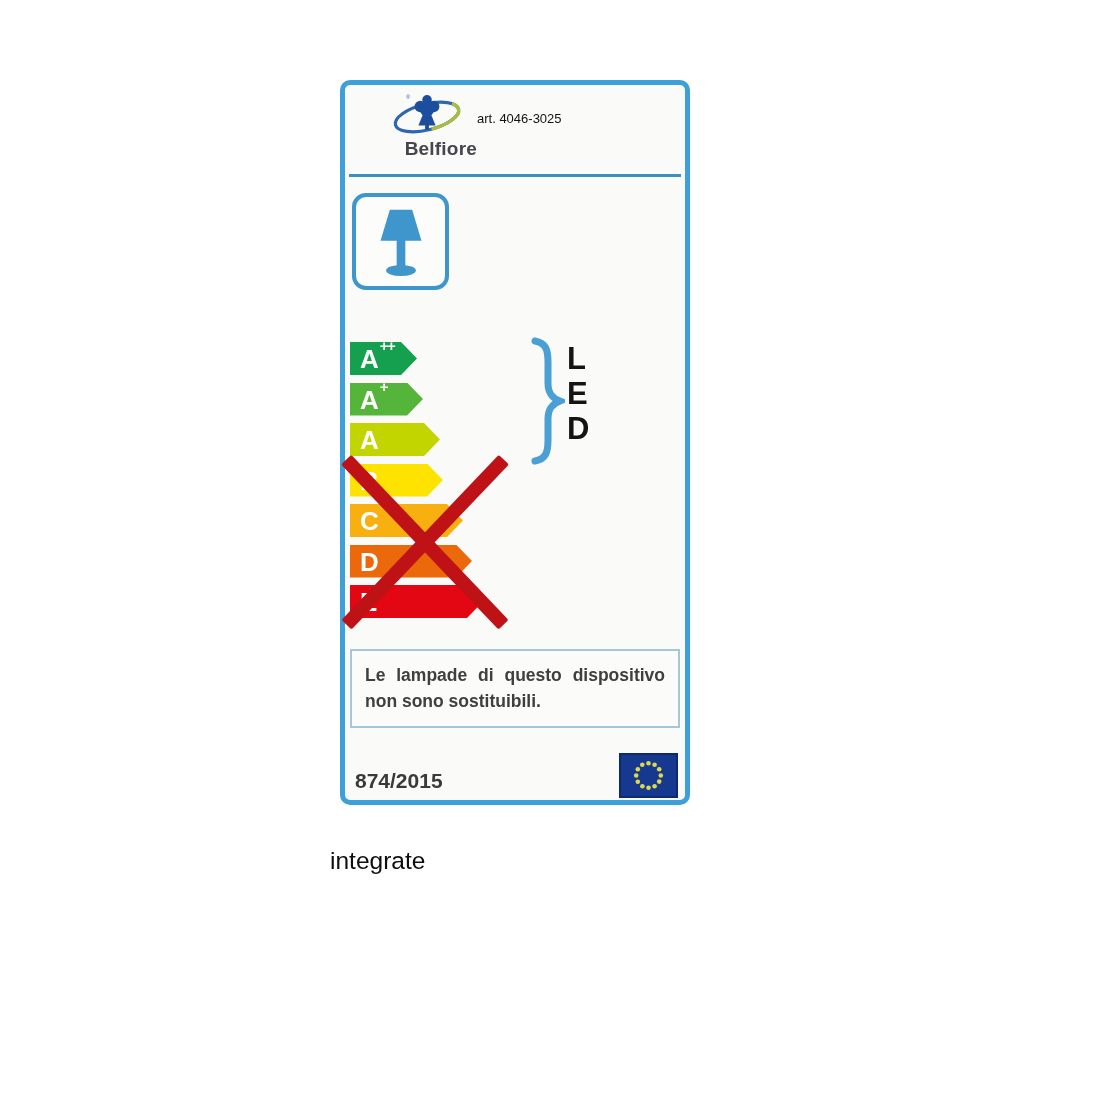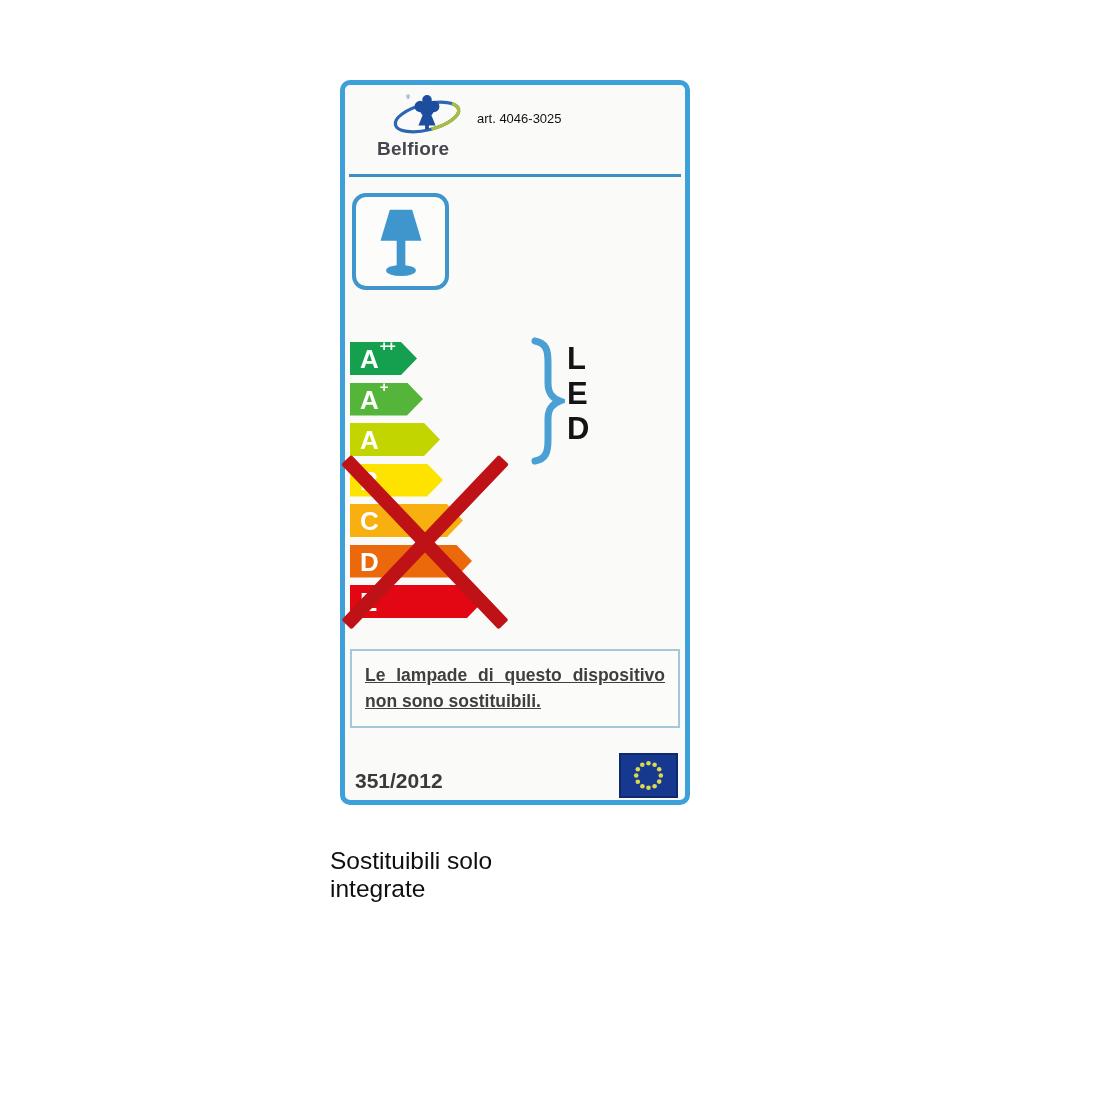--- a/index.html
+++ b/index.html
@@ -5,21 +5,21 @@
   html,body{margin:0;padding:0;background:#ffffff;}
   .stage{position:relative;width:1100px;height:1100px;background:#ffffff;overflow:hidden;
          font-family:"Liberation Sans", sans-serif;}
 
   
   .label-card{position:absolute;left:340px;top:80px;width:340px;height:715px;
               background:#FAFAF9;border:5px solid #3DA0D8;border-radius:10px;}
 
   
   .header{position:absolute;left:0;top:0;width:100%;height:89px;}
-  .logo{position:absolute;left:32px;top:4px;width:100px;text-align:left;}
+  .logo{position:absolute;left:32px;top:4px;width:100px;text-align:right;}
   .logo svg{display:block;margin:0 auto;}
   .brand{font-size:19px;font-weight:bold;color:#45454E;margin-top:-7px;letter-spacing:.2px;}
   .art{position:absolute;left:132px;top:26px;font-size:13px;color:#121212;}
 
   .divider{position:absolute;left:4px;right:4px;top:89px;height:2.5px;background:#3C8FC4;}
 
   
   .lamp-box{position:absolute;left:7px;top:108px;width:89px;height:89px;
             border:4px solid #3E96CC;border-radius:14px;background:#FCFCFB;
             display:flex;align-items:center;justify-content:center;}
@@ -42,21 +42,21 @@
   
   .cross{position:absolute;left:1px;top:374px;width:157px;height:165px;pointer-events:none;}
   .cross-bar{position:absolute;left:50%;top:50%;width:228px;height:13.5px;background:#BF1217;
              border-radius:2px;}
   .cross-bar.b1{transform:translate(-50%,-50%) rotate(46.4deg);}
   .cross-bar.b2{transform:translate(-50%,-50%) rotate(-46.4deg);}
 
   
   .note-box{position:absolute;left:5px;top:564px;width:330px;box-sizing:border-box;
             border:2px solid #A6C6DA;padding:11px 13px 12px 13px;background:#FBFBFA;}
-  .note-text{font-size:17.5px;font-weight:600;color:#3F3F3F;line-height:26px;text-align:justify;text-decoration:underline;}
+  .note-text{font-size:17.5px;font-weight:600;color:#3F3F3F;line-height:26px;text-align:justify;}
 
   
   .regulation{position:absolute;left:10px;top:684px;font-size:21px;font-weight:bold;color:#3A3A3A;}
   .eu-flag{position:absolute;left:274px;top:668px;}
 
   
   .footer-note{position:absolute;left:330px;top:847px;font-size:24.5px;line-height:28px;
                color:#0E0E0E;}
 </style>
 </head>
@@ -135,21 +135,21 @@
 
     <div class="cross">
       <div class="cross-bar b1" style="background: rgb(191, 18, 23);"></div>
       <div class="cross-bar b2" style="background: rgb(191, 18, 23);"></div>
     </div>
 
     <div class="note-box">
       <div class="note-text">Le lampade di questo dispositivo non sono sostituibili.</div>
     </div>
 
-    <div class="regulation">351/2012</div>
+    <div class="regulation">874/2015</div>
     <svg class="eu-flag" width="59" height="45" viewBox="0 0 59 45">
       <rect x="1" y="1" width="57" height="43" fill="#16388E" stroke="#0E2A6E" stroke-width="2"></rect>
       <g>
           <circle cx="29.5" cy="10.2" r="2.3" fill="#DCD94F"></circle>
           <circle cx="35.6" cy="11.8" r="2.3" fill="#DCD94F"></circle>
           <circle cx="40.2" cy="16.3" r="2.3" fill="#DCD94F"></circle>
           <circle cx="41.8" cy="22.5" r="2.3" fill="#DCD94F"></circle>
           <circle cx="40.2" cy="28.6" r="2.3" fill="#DCD94F"></circle>
           <circle cx="35.6" cy="33.2" r="2.3" fill="#DCD94F"></circle>
           <circle cx="29.5" cy="34.8" r="2.3" fill="#DCD94F"></circle>
@@ -157,17 +157,16 @@
           <circle cx="18.8" cy="28.7" r="2.3" fill="#DCD94F"></circle>
           <circle cx="17.2" cy="22.5" r="2.3" fill="#DCD94F"></circle>
           <circle cx="18.8" cy="16.3" r="2.3" fill="#DCD94F"></circle>
           <circle cx="23.3" cy="11.8" r="2.3" fill="#DCD94F"></circle>
         </g>
     </svg>
 
   </div>
 
   <div class="footer-note">
-    <div>Sostituibili solo</div>
     <div>integrate</div>
   </div>
 
 </div>
 
 </body></html>

